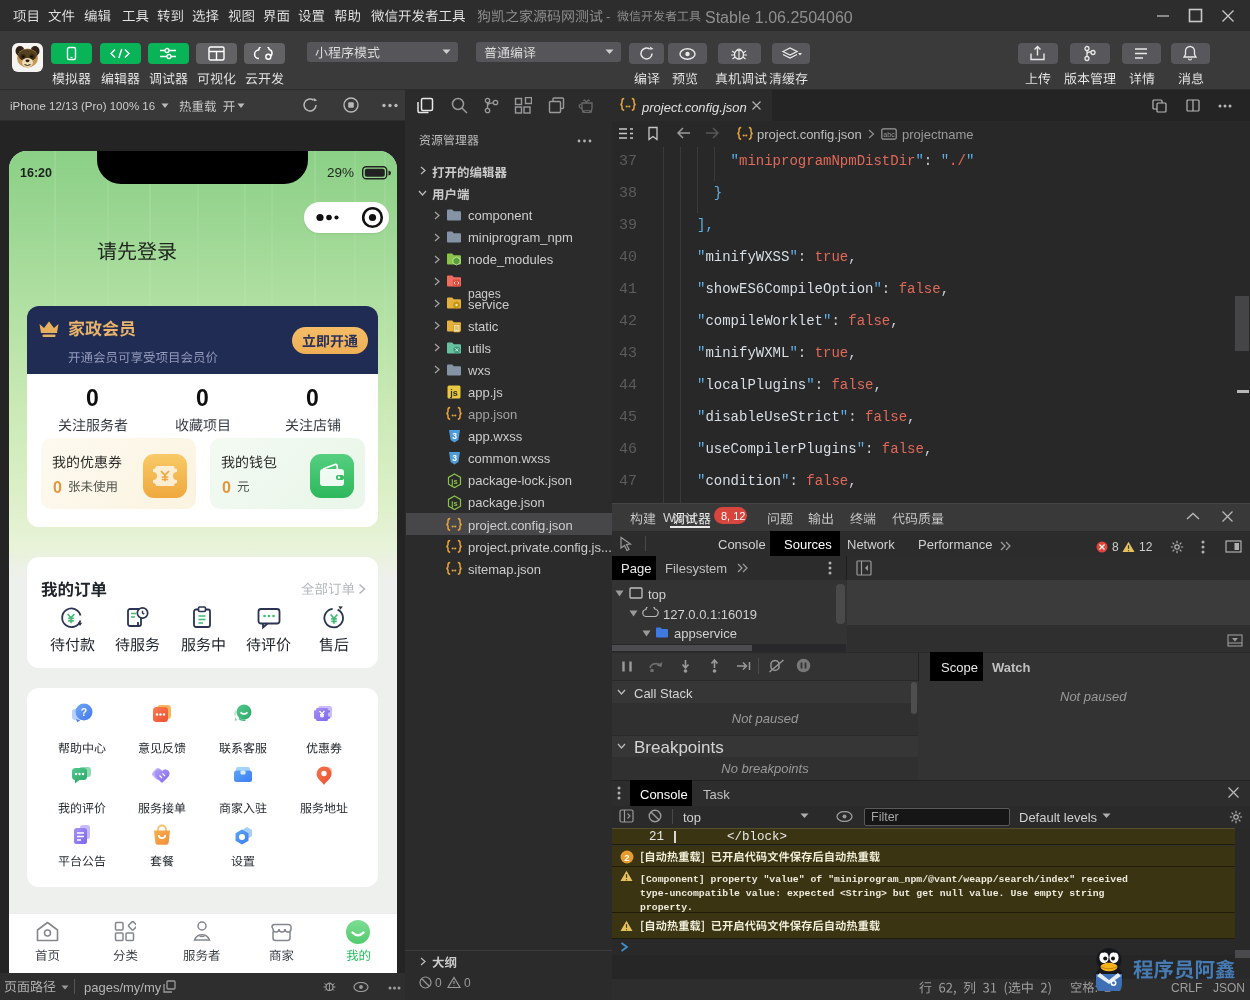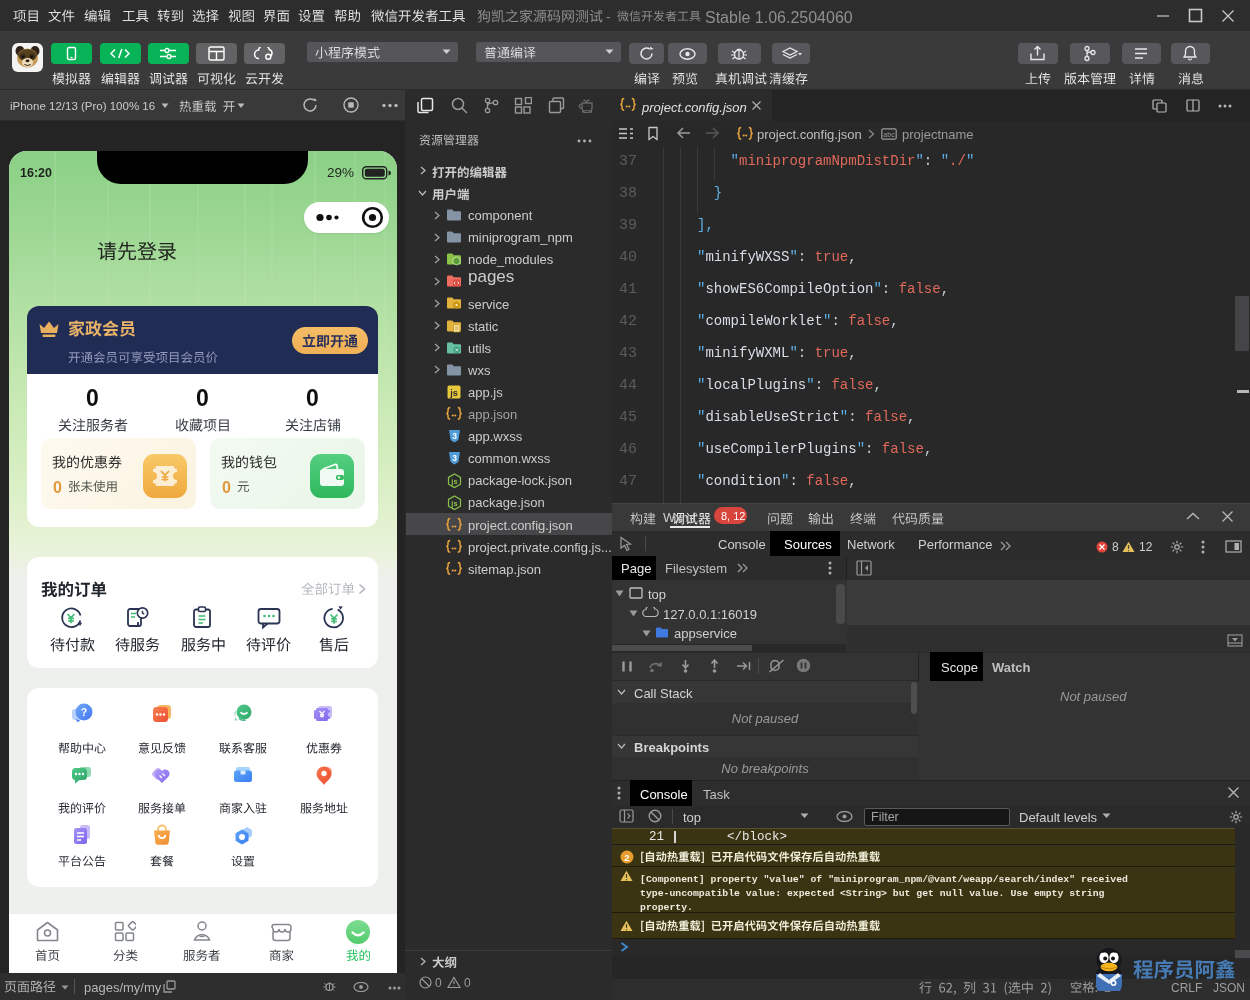--- a/index.html
+++ b/index.html
@@ -929,21 +929,21 @@
   </svg>
 <div style="position:absolute;left:468px;top:253.3px;font-family:'Liberation Sans', sans-serif;font-size:13px;color:#cccccc;font-weight:400;line-height:13px;white-space:pre">node_modules</div>
 <svg style="position:absolute;left:434px;top:276.8px" width="6" height="9" viewBox="0 0 6 9">
     <path d="M1 1 L5 4.5 L1 8" fill="none" stroke="#a0a0a0" stroke-width="1.3"></path>
   </svg>
 <svg style="position:absolute;left:446px;top:274.3px" width="16" height="14" viewBox="0 0 16 14">
     <path d="M1 2.5 a1 1 0 0 1 1 -1 h4.2 l1.6 1.8 h6.2 a1 1 0 0 1 1 1 v7.2 a1 1 0 0 1 -1 1 H2 a1 1 0 0 1 -1 -1 z" fill="#ef6c60"></path>
     <rect x="7" y="5.5" width="7" height="7" rx="1" fill="#d84a3e"></rect>
     <path d="M9.3 7.5 l-1.2 1.5 l1.2 1.5 M11.7 7.5 l1.2 1.5 l-1.2 1.5" stroke="#fff" stroke-width="0.8" fill="none"></path>
   </svg>
-<div style="position:absolute;left:468px;top:270px;font-family:'Liberation Sans', sans-serif;font-size:17px;color:#cccccc;font-weight:400;line-height:13px;white-space:pre">pages</div>
+<div style="position:absolute;left:468px;top:288px;font-family:'Liberation Sans', sans-serif;font-size:12px;color:#cccccc;font-weight:400;line-height:13px;white-space:pre">pages</div>
 <svg style="position:absolute;left:434px;top:298.9px" width="6" height="9" viewBox="0 0 6 9">
     <path d="M1 1 L5 4.5 L1 8" fill="none" stroke="#a0a0a0" stroke-width="1.3"></path>
   </svg>
 <svg style="position:absolute;left:446px;top:296.4px" width="16" height="14" viewBox="0 0 16 14">
     <path d="M1 2.5 a1 1 0 0 1 1 -1 h4.2 l1.6 1.8 h6.2 a1 1 0 0 1 1 1 v7.2 a1 1 0 0 1 -1 1 H2 a1 1 0 0 1 -1 -1 z" fill="#e2b23c"></path>
     <circle cx="10.5" cy="9" r="3.2" fill="#c9940f"></circle>
     <circle cx="10.5" cy="9" r="1.2" fill="#fde8b0"></circle>
     <path d="M10.5 5.4 v1 M10.5 11.6 v1 M6.9 9 h1 M13.1 9 h1 M8 6.5 l0.7 0.7 M12.3 10.8 l0.7 0.7 M13 6.5 l-0.7 0.7 M8.7 10.8 l-0.7 0.7" stroke="#c9940f" stroke-width="0.9"></path>
   </svg>
 <div style="position:absolute;left:468px;top:297.5px;font-family:'Liberation Sans', sans-serif;font-size:13px;color:#cccccc;font-weight:400;line-height:13px;white-space:pre">service</div>
@@ -1290,21 +1290,21 @@
 <svg style="position:absolute;left:617px;top:689px" width="9" height="6" viewBox="0 0 9 6">
     <path d="M1 1 L4.5 5 L8 1" fill="none" stroke="#b8b8b8" stroke-width="1.3"></path>
   </svg>
 <div style="position:absolute;left:634px;top:686.6px;font-family:'Liberation Sans', sans-serif;font-size:13px;color:#d4d4d4;font-weight:400;line-height:13px;white-space:pre">Call Stack</div>
 <div style="position:absolute;left:612px;top:703px;width:306px;height:32px;background:#303031"></div>
 <div style="position:absolute;left:765px;top:711.6px;transform:translateX(-50%);font-family:'Liberation Sans', sans-serif;font-size:13px;color:#9a9a9a;font-weight:400;line-height:13px;white-space:pre;font-style:italic">Not paused</div>
 <div style="position:absolute;left:612px;top:735px;width:306px;height:22px;background:#363637;border-top:1px solid #2a2a2a"></div>
 <svg style="position:absolute;left:617px;top:743px" width="9" height="6" viewBox="0 0 9 6">
     <path d="M1 1 L4.5 5 L8 1" fill="none" stroke="#b8b8b8" stroke-width="1.3"></path>
   </svg>
-<div style="position:absolute;left:634px;top:740.6px;font-family:'Liberation Sans', sans-serif;font-size:13px;color:#d4d4d4;font-weight:700;line-height:13px;white-space:pre">Breakpoints</div>
+<div style="position:absolute;left:634px;top:740.6px;font-family:'Liberation Sans', sans-serif;font-size:17px;color:#d4d4d4;font-weight:400;line-height:13px;white-space:pre">Breakpoints</div>
 <div style="position:absolute;left:612px;top:757px;width:306px;height:23px;background:#303031"></div>
 <div style="position:absolute;left:765px;top:761.6px;transform:translateX(-50%);font-family:'Liberation Sans', sans-serif;font-size:13px;color:#9a9a9a;font-weight:400;line-height:13px;white-space:pre;font-style:italic">No breakpoints</div>
 <div style="position:absolute;left:911px;top:682px;width:6px;height:32px;background:#4e4e4f;border-radius:3px"></div>
 <div style="position:absolute;left:612px;top:780px;width:638px;height:26px;background:#2d2d2e;border-top:1px solid #222"></div>
 <svg style="position:absolute;left:617px;top:786px" width="4" height="14" viewBox="0 0 4 14">
     <circle cx="2" cy="2" r="1.5" fill="#b0b0b0"></circle>
     <circle cx="2" cy="7" r="1.5" fill="#b0b0b0"></circle>
     <circle cx="2" cy="12" r="1.5" fill="#b0b0b0"></circle>
   </svg>
 <div style="position:absolute;left:630px;top:780px;width:62px;height:26px;background:#000"></div>

